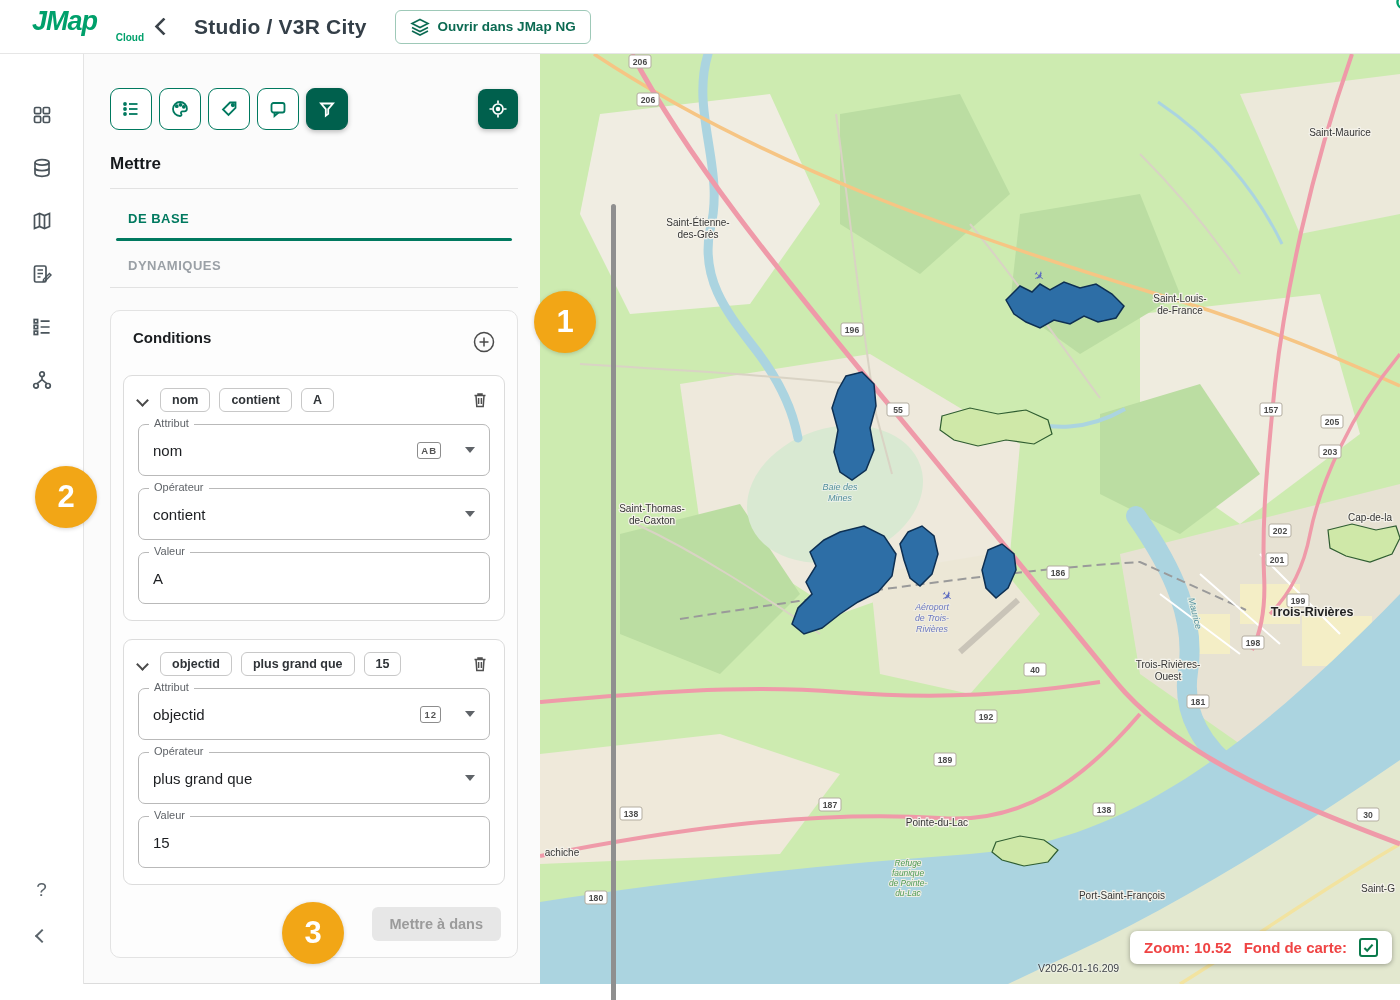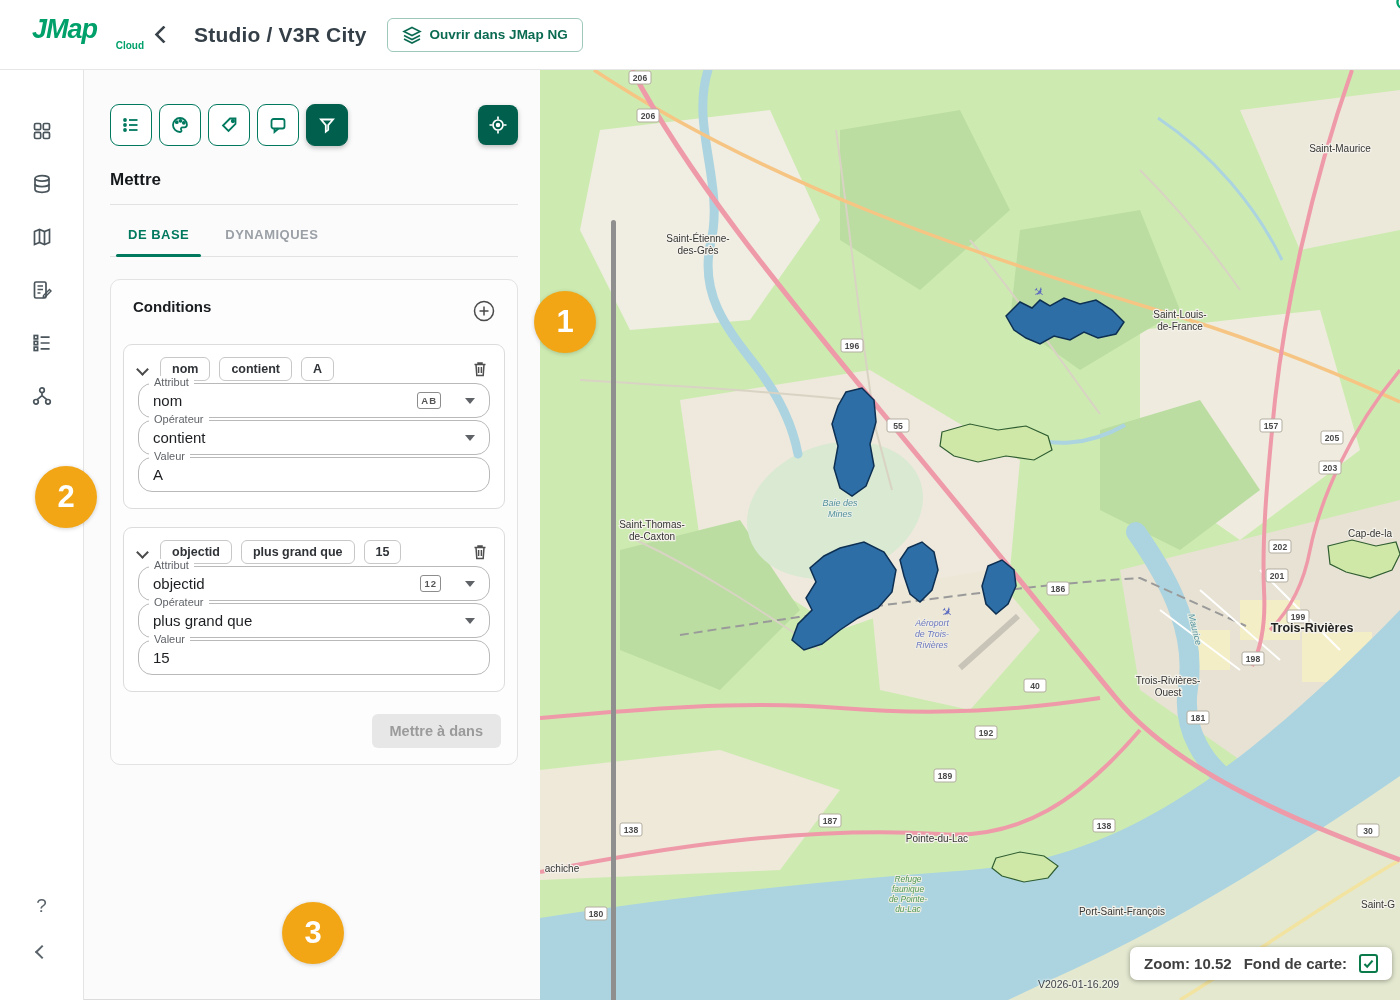--- a/index.html
+++ b/index.html
@@ -1,30 +1,30 @@
 <!DOCTYPE html>
 <html><head>
 <meta charset="utf-8">
 <style>
   * { margin:0; padding:0; box-sizing:border-box; }
   html,body { width:1400px; height:1000px; overflow:hidden; background:#fff;
     font-family:"Liberation Sans", sans-serif; }
   .app { position:relative; width:1400px; height:1000px; }
 
   
-  .header { height:70px; background:#fff; border-bottom:1px solid #e6e6e6;
+  .header { height:54px; background:#fff; border-bottom:1px solid #e6e6e6;
     display:flex; align-items:center; padding:0 18px; position:relative; z-index:20; }
   .logo-wrap { width:110px; display:flex; flex-direction:column; align-items:flex-start; padding-left:14px; }
   .logo-text { font-size:27px; font-weight:800; font-style:italic; color:#00A06B; letter-spacing:-1px; line-height:22px; position:relative; }
   .logo-cloud { position:absolute; right:-28px; top:-10px; }
   .logo-sub { font-size:10px; font-weight:700; color:#00A06B; align-self:flex-end; margin-right:-16px; }
   .back-btn { width:34px; height:34px; margin-left:18px; display:flex; align-items:center; justify-content:center; cursor:pointer; }
   .back-chev { width:13px; height:13px; border-left:3px solid #3c444b; border-bottom:3px solid #3c444b; transform:rotate(45deg); border-radius:1px; }
   .header-title { font-size:21px; font-weight:700; color:#343f48; margin-left:14px; letter-spacing:0.2px; }
-  .open-ng-btn { margin-left:20px; display:flex; align-items:center; gap:8px; border:1.6px solid #9ec9b8; border-radius:6px;
+  .open-ng-btn { margin-left:28px; display:flex; align-items:center; gap:8px; border:1.6px solid #9ec9b8; border-radius:6px;
     padding:7px 14px; background:#fff; cursor:pointer; }
   .open-ng-btn span.txt { font-size:13.5px; font-weight:700; color:#0b6a52; }
 
   
   .body { display:flex; height:930px; }
 
   
   .rail { width:84px; border-right:1px solid #e4e4e4; display:flex; flex-direction:column; align-items:center; padding-top:34px; background:#fff; }
   .rail-icon { width:44px; height:53px; display:flex; align-items:center; justify-content:center; cursor:pointer; color:#4a545b; }
   .rail-bottom { margin-top:auto; display:flex; flex-direction:column; align-items:center; padding-bottom:28px; }
@@ -35,38 +35,38 @@
   .panel { width:456px; background:#fbfbfb; position:relative; padding:34px 22px 0 26px; border-bottom:1px solid #dcdcdc; }
   .toolbar { display:flex; gap:7px; align-items:center; }
   .tool-btn { width:42px; height:42px; border:1.6px solid #00795F; border-radius:9px; background:#fff;
     display:flex; align-items:center; justify-content:center; cursor:pointer; }
   .tool-btn.active { background:#00604D; border-color:#00604D; box-shadow:0 2px 5px rgba(0,0,0,.25); }
   .tool-btn-right { margin-left:auto; width:40px; height:40px; border-radius:8px; background:#00604D;
     display:flex; align-items:center; justify-content:center; cursor:pointer; box-shadow:0 2px 5px rgba(0,0,0,.25); }
   .panel-title { font-size:17px; font-weight:700; color:#16191c; margin-top:24px; }
   .divider { height:1px; background:#e2e2e2; margin-top:14px; }
 
-  .tabs { display:flex; border-bottom:1px solid #e2e2e2; margin-top:4px; }
+  .tabs { display:flex; border-bottom:1px solid #e2e2e2; margin-top:4px;flex-direction:column; }
   .tab { padding:18px 18px 14px 18px; font-size:13px; font-weight:700; letter-spacing:0.5px; color:#9aa0a6; cursor:pointer; position:relative; }
   .tab.active { color:#00795F; }
   .tab.active::after { content:""; position:absolute; left:6px; right:6px; bottom:-1px; height:3px; background:#00795F; border-radius:2px; }
 
   .cond-box { margin-top:22px; background:#fdfdfd; border:1px solid #e3e3e3; border-radius:10px; padding:12px 12px 16px 12px; }
   .cond-head { display:flex; justify-content:space-between; padding:6px 8px 10px 10px; }
   .cond-title { font-size:15px; font-weight:700; color:#1a1d20; }
   .add-btn { width:26px; height:26px; cursor:pointer; display:flex; align-items:center; justify-content:center; }
 
   .cond-card { background:#fff; border:1px solid #dcdcdc; border-radius:9px; padding:12px 14px 16px 14px; margin-top:10px; }
   .cond-card + .cond-card { margin-top:18px; }
   .card-head { display:flex; align-items:center; gap:9px; }
   .chev-down { width:9px; height:9px; border-right:2.2px solid #4a4a4a; border-bottom:2.2px solid #4a4a4a; transform:rotate(45deg); margin-right:4px; cursor:pointer; }
   .chip { border:1.4px solid #c8c8c8; border-radius:6px; padding:4px 11px; font-size:12.5px; font-weight:700; color:#2f3337; background:#fff; cursor:default; }
   .trash-btn { margin-left:auto; cursor:pointer; display:flex; }
 
-  .field { position:relative; border:1.4px solid #b9b9b9; border-radius:14px; height:35px; margin-top:2px;
+  .field { position:relative; border:1.4px solid #b9b9b9; border-radius:7px; height:52px; margin-top:12px;
     display:flex; align-items:center; padding:0 14px; background:#fff; cursor:pointer; }
   .field-label { position:absolute; top:-8px; left:10px; background:#fff; padding:0 5px; font-size:11px; color:#5f6368; }
   .field-value { font-size:15px; color:#1c1e21; font-weight:500; }
   .field-right { margin-left:auto; display:flex; align-items:center; gap:24px; }
   .type-badge { border:1.6px solid #8d8d8d; border-radius:3px; font-size:9.5px; font-weight:700; letter-spacing:1px; color:#555; padding:2px 3px; }
   .caret { width:0; height:0; border-left:5.5px solid transparent; border-right:5.5px solid transparent; border-top:6.5px solid #5f6368; }
 
   .update-row { display:flex; justify-content:flex-end; margin-top:22px; padding-right:4px; }
   .update-btn { background:#e7e7e7; color:#9b9b9b; border:none; border-radius:6px; font-size:14.5px; font-weight:700;
     padding:9px 18px; font-family:"Liberation Sans", sans-serif; cursor:not-allowed; }
@@ -80,21 +80,21 @@
   .lbl { font-size:10px; fill:#363636; paint-order:stroke; stroke:#f4f2ea; stroke-width:2.4px; text-anchor:middle; }
   .lbl-big { font-size:12.5px; font-weight:600; fill:#222; paint-order:stroke; stroke:#f4f2ea; stroke-width:2.6px; text-anchor:middle; }
   .lbl-water { font-size:9px; font-style:italic; fill:#56919f; paint-order:stroke; stroke:#e8f0e6; stroke-width:2px; text-anchor:middle; }
   .lbl-poi { font-size:8.8px; font-style:italic; fill:#6d79c0; paint-order:stroke; stroke:#f0eee4; stroke-width:2px; text-anchor:middle; }
   .lbl-green { font-size:8.4px; font-style:italic; fill:#4f9b57; paint-order:stroke; stroke:#f0eee4; stroke-width:2px; text-anchor:middle; }
   .shield-rect { fill:#fff; stroke:#b3ada0; stroke-width:1; }
   .shield-txt { font-size:8.6px; font-weight:700; fill:#4a4a4a; text-anchor:middle; }
 
   .map-overlay { position:absolute; right:8px; bottom:20px; background:#fff; border-radius:7px; box-shadow:0 1px 5px rgba(0,0,0,.35);
     display:flex; align-items:center; gap:12px; padding:7px 14px; z-index:10; }
-  .overlay-txt { font-size:15px; font-weight:700; color:#404040; }
+  .overlay-txt { font-size:15px; font-weight:700; color:#ef4444; }
   .checkbox { width:19px; height:19px; border:2.2px solid #0a7a4b; border-radius:3px; background:#fff;
     display:flex; align-items:center; justify-content:center; cursor:pointer; }
   .map-version { position:absolute; left:498px; bottom:10px; font-size:10.5px; color:#3f4348; z-index:10;
     text-shadow:0 0 3px #fff, 0 0 3px #fff; }
 
   
   .marker { position:absolute; width:62px; height:62px; border-radius:50%; background:#F2A616;
     display:flex; align-items:center; justify-content:center; z-index:60; box-shadow:0 1px 4px rgba(0,0,0,.18); }
   .marker span { color:#fff; font-size:31px; font-weight:700; }
   #marker1 { left:534px; top:291px; }

